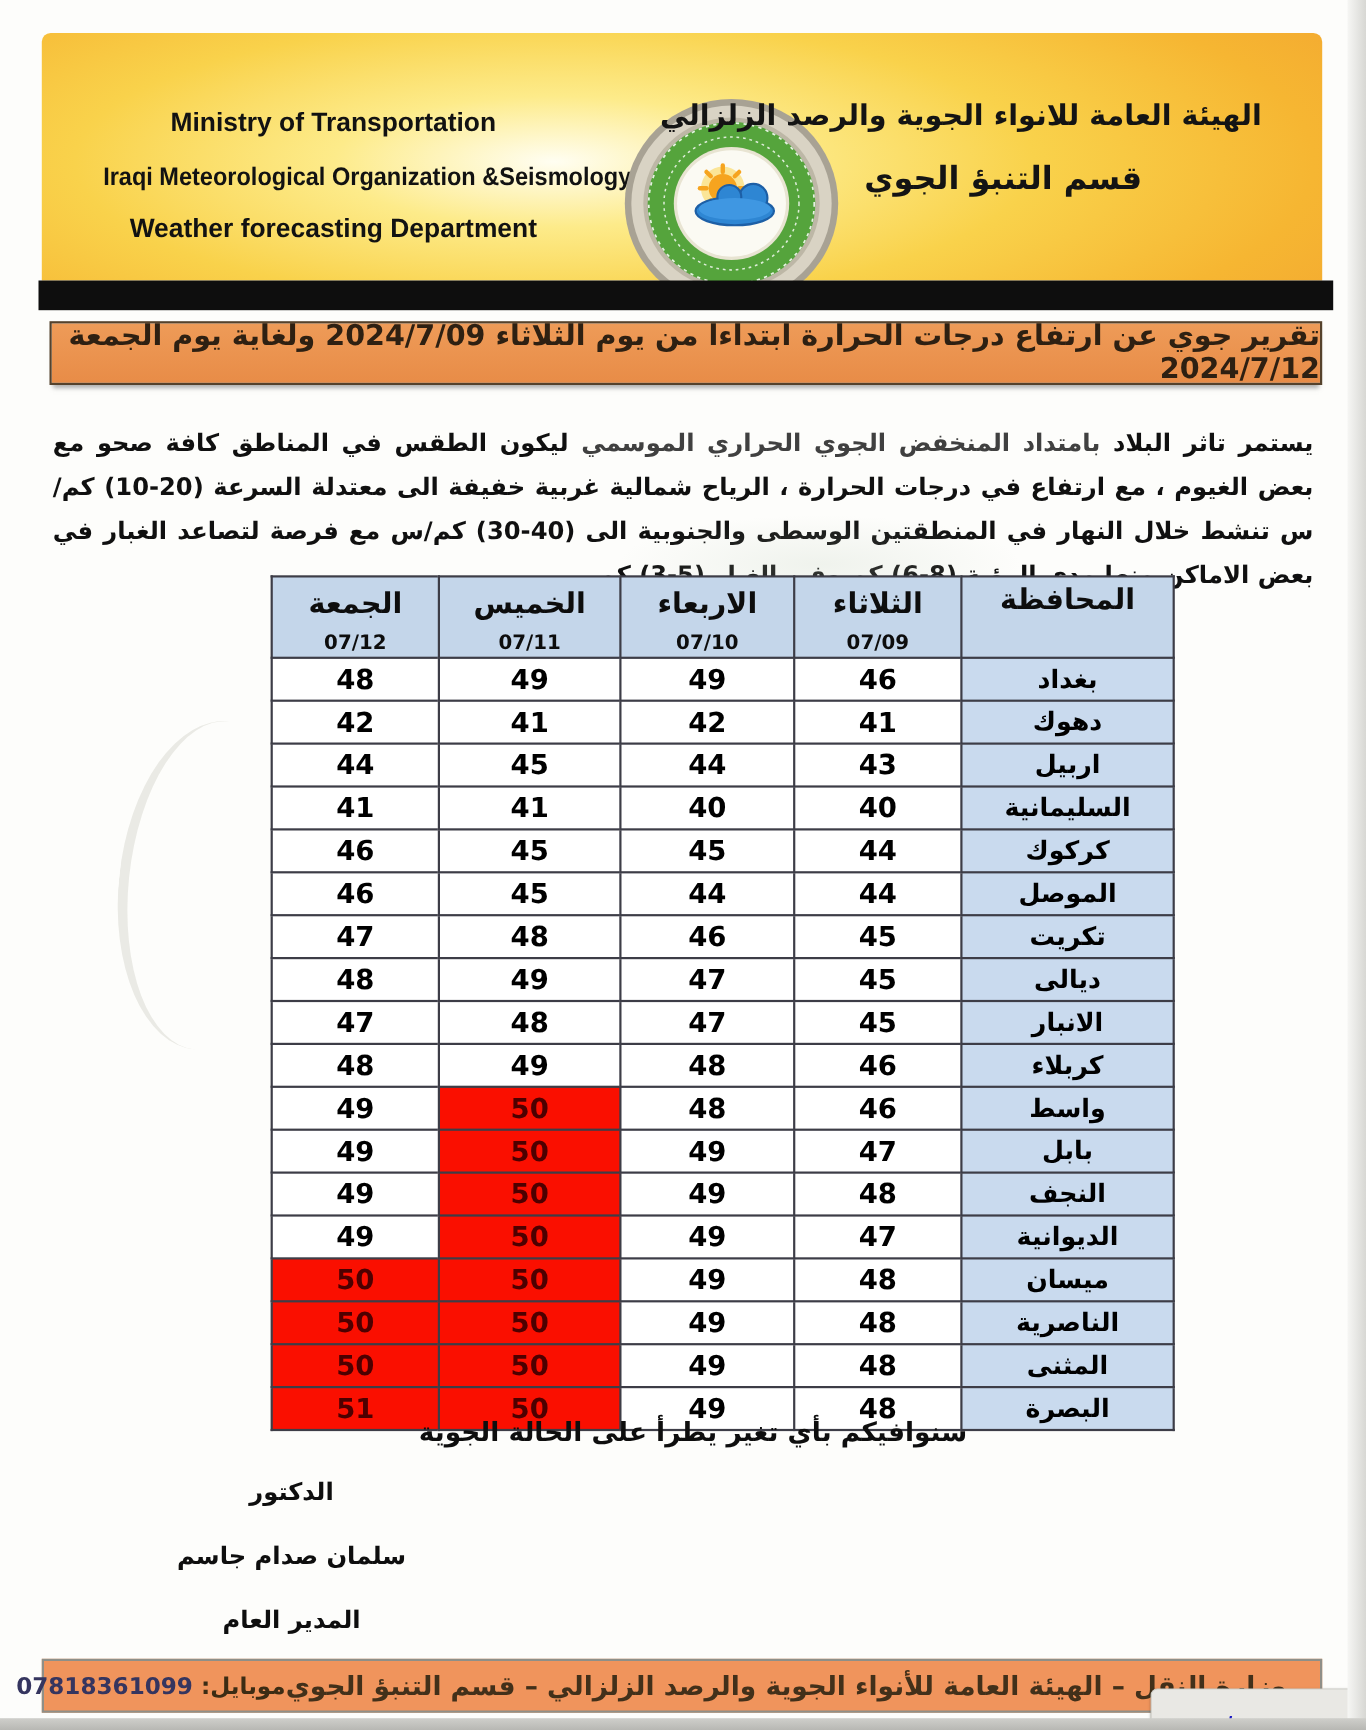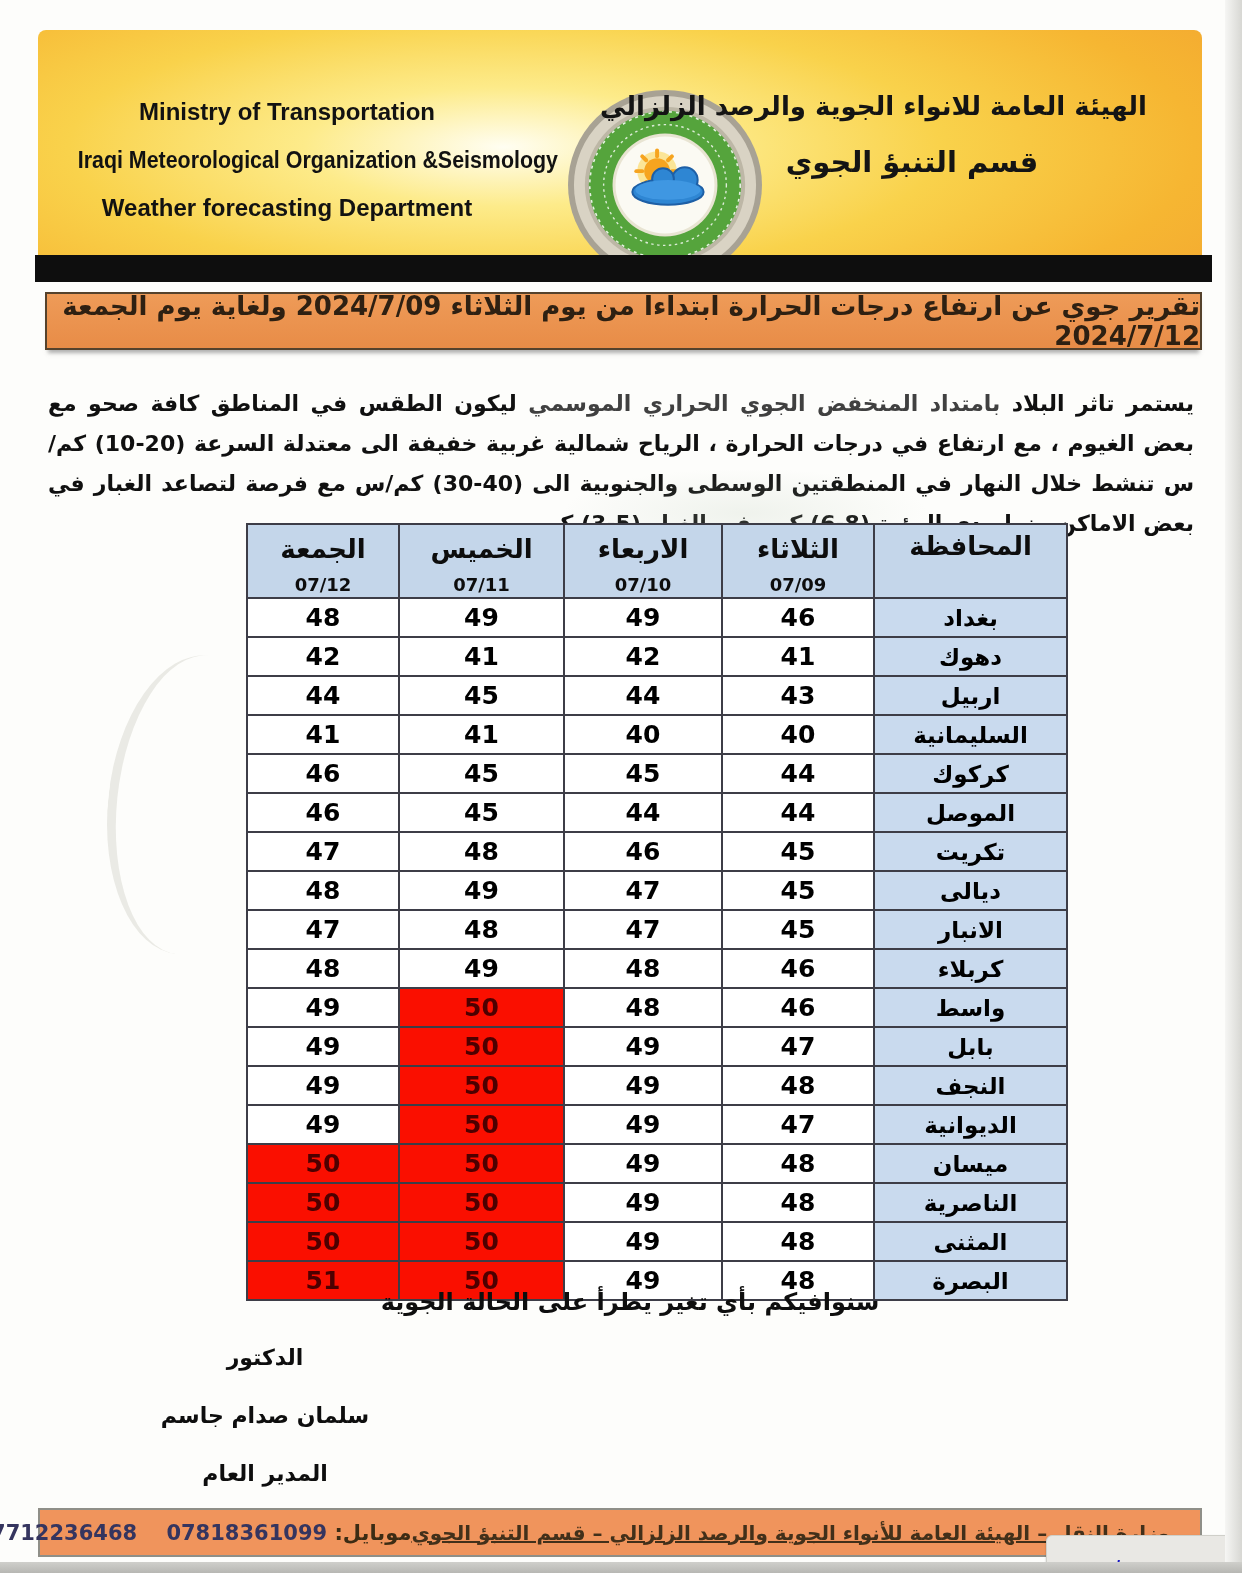--- a/index.html
+++ b/index.html
@@ -7,21 +7,21 @@
         font-family:"DejaVu Sans",sans-serif;}
   
   .edge-right{position:absolute;top:0;right:0;width:17px;height:100%;
               background:linear-gradient(to right,#f6f6f4,#d7d7d3);}
   .edge-bottom{position:absolute;left:0;bottom:0;width:100%;height:11px;
                background:linear-gradient(to bottom,#cfcfcb,#b7b7b3);}
   
   .banner{position:absolute;left:38px;top:30px;width:1164px;height:225px;border-radius:8px 8px 0 0;
           background:radial-gradient(ellipse 78% 120% at 40% 52%,
             #fffef2 0%,#fdeb8a 22%,#f9d24b 48%,#f6b632 76%,#f2a430 100%);}
-  .banner-en{position:absolute;left:24px;top:58px;width:450px;text-align:center;
+  .banner-en{position:absolute;left:40px;top:58px;width:450px;text-align:center;
              color:#121212;font-family:"Liberation Sans",sans-serif;font-weight:bold;}
   .banner-en .en-line{white-space:nowrap;font-size:24px;line-height:48px;}
   .banner-en .en-line.mid{font-size:23px;transform:scaleX(.93);transform-origin:center;}
   .banner-ar{position:absolute;right:55px;top:48px;width:470px;text-align:center;
              direction:rtl;color:#141414;font-weight:bold;}
   .banner-ar .ar-line{white-space:nowrap;line-height:56px;}
   .banner-ar .ar-line.l1{font-size:33px;}
   .banner-ar .ar-line.l2{font-size:26px;}
   .banner-ar .ar-line.l3{font-size:29px;}
   .logo{position:absolute;left:528px;top:58px;width:198px;height:194px;}
@@ -55,21 +55,21 @@
   .temps td.red{background:var(--hot-red);color:var(--hot-red-text);}
   
   .notice{position:absolute;left:320px;top:1288px;width:620px;text-align:center;direction:rtl;
           font-size:24px;font-weight:bold;color:#0e0e0e;}
   .signature{position:absolute;left:140px;top:1345px;width:250px;text-align:center;direction:rtl;
              font-weight:bold;color:#0e0e0e;}
   .sig-line{font-size:22px;margin-bottom:33px;}
   .bottom-bar{position:absolute;left:38px;top:1508px;width:1164px;height:49px;box-sizing:border-box;
               background:#f0945c;border:2px solid #8f8f88;display:flex;direction:rtl;
               align-items:center;justify-content:space-between;padding:0 30px;font-weight:bold;}
-  .bottom-bar .org-line{font-size:20px;color:#42301a;white-space:nowrap;text-decoration:underline;}
+  .bottom-bar .org-line{font-size:24px;color:#42301a;white-space:nowrap;}
   .bottom-bar .mobile{font-size:21px;color:#3c2c14;white-space:pre;}
   .bottom-bar .phones{font-size:21px;color:#35355f;white-space:pre;direction:ltr;unicode-bidi:embed;}
   .site-chip{position:absolute;right:6px;top:1535px;background:#e9e8e4;border:1px solid #cfcfc9;
              border-radius:6px;padding:20px 10px 3px 10px;box-shadow:0 1px 2px rgba(0,0,0,.25);}
   .site-chip span{color:#1717c4;font-size:15px;font-weight:bold;font-style:italic;
                   font-family:"Liberation Sans",sans-serif;letter-spacing:.5px;}
 </style>
 </head>
 <body>
 

